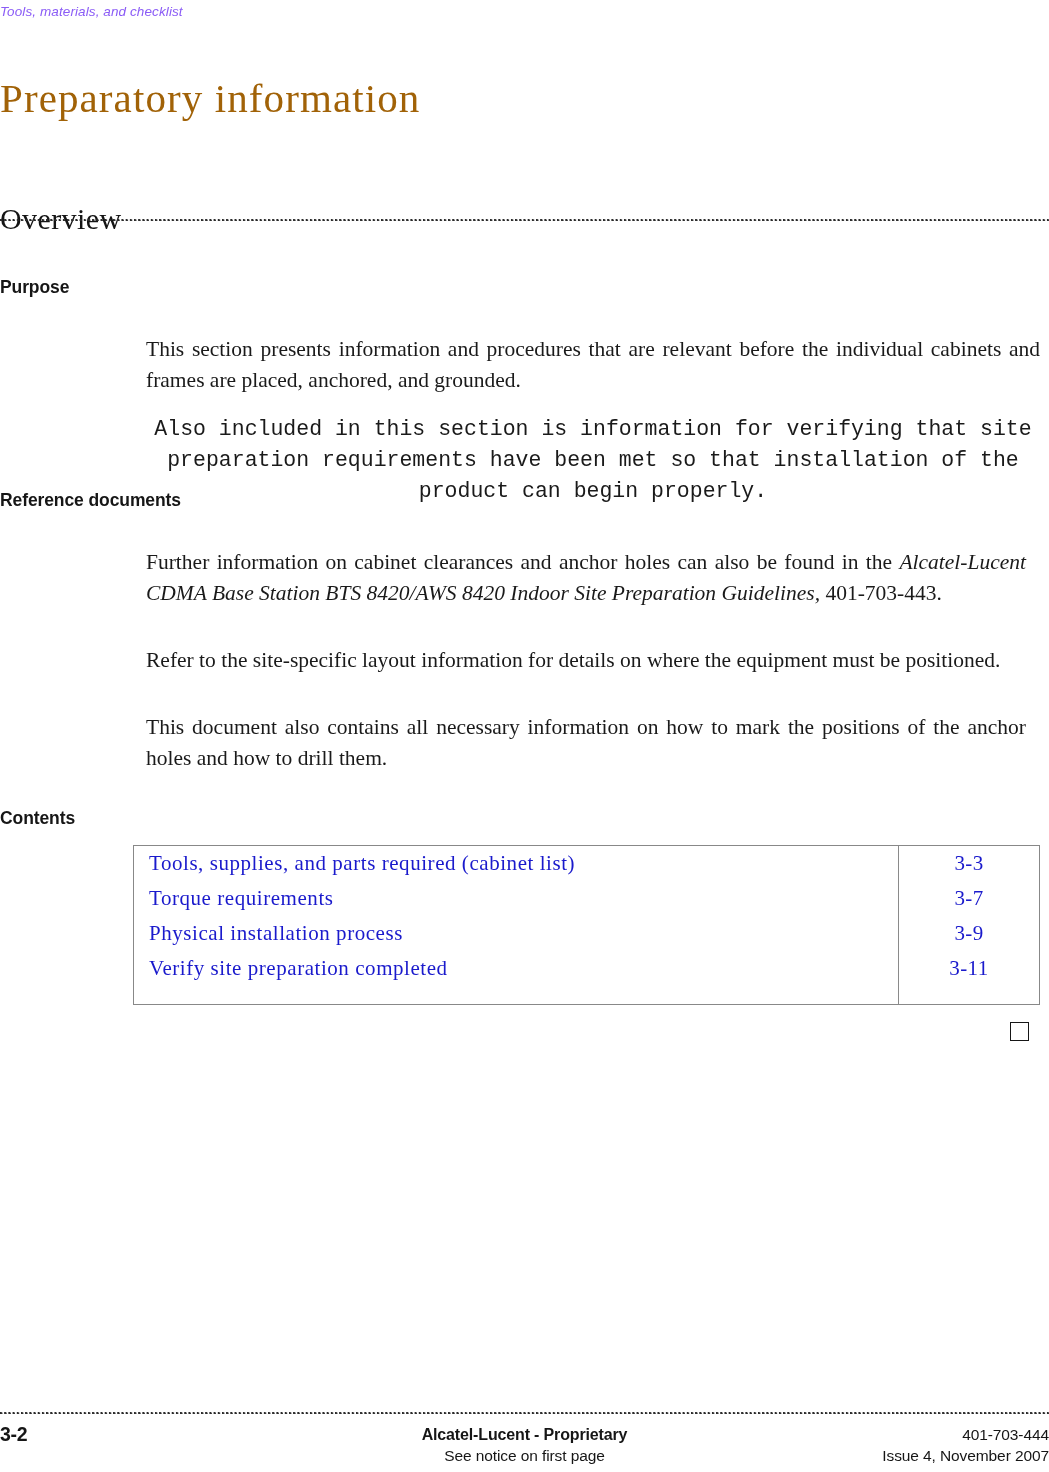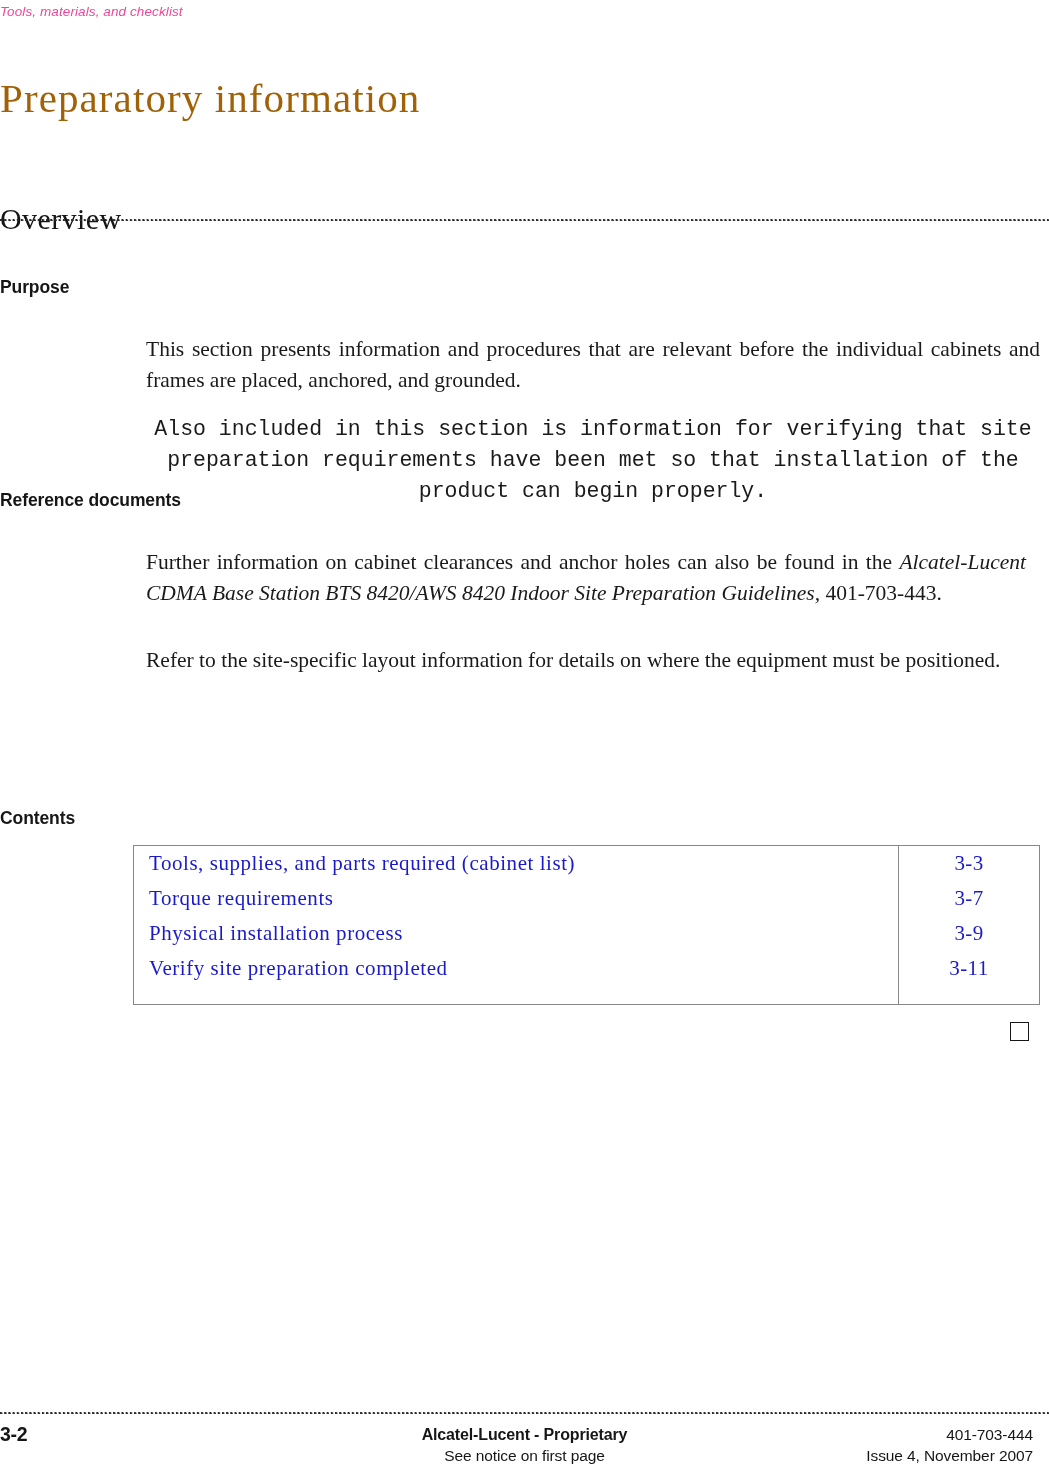--- a/index.html
+++ b/index.html
@@ -25,21 +25,21 @@
 
   
   .running-header {
     position: absolute;
     left: 0;
     top: 4px;
     font-family: "Liberation Sans", sans-serif;
     font-style: italic;
     font-size: 13.5px;
     letter-spacing: 0.1px;
-    color: #ec4899;
+    color: #8b5cf6;
     white-space: nowrap;
   }
 
   
   .chapter-title {
     position: absolute;
     left: 0;
     top: 49px;
     font-family: "Liberation Serif", serif;
     font-size: 41px;
@@ -192,21 +192,21 @@
     font-weight: bold;
     letter-spacing: -0.15px;
   }
   .footer-center .line2 {
     font-size: 15.5px;
     font-weight: normal;
     letter-spacing: -0.1px;
   }
   .footer-right {
     position: absolute;
-    right: 16px;
+    right: 0;
     top: 3px;
     text-align: right;
     line-height: 21px;
   }
   .footer-right .line1 {
     font-size: 15.5px;
     letter-spacing: -0.1px;
   }
   .footer-right .line2 {
     font-size: 15.5px;
@@ -230,20 +230,21 @@
   <div class="body-block block-purpose">
     <p class="para justified">This section presents information and procedures that are relevant before the individual cabinets and frames are placed, anchored, and grounded.</p>
     <p class="para left">Also included in this section is information for verifying that site preparation requirements have been met so that installation of the product can begin properly.</p>
   </div>
 
   <h3 class="sub-head sub-reference">Reference documents</h3>
 
   <div class="body-block block-reference">
     <p class="para justified"><span>Further information on cabinet clearances and anchor holes can also be found in the </span><em class="doc-title">Alcatel-Lucent CDMA Base Station BTS 8420/AWS 8420 Indoor Site Preparation Guidelines,</em><span> 401-703-443.</span></p>
     <p class="para justified">Refer to the site-specific layout information for details on where the equipment must be positioned.</p>
+    <p class="para justified">This document also contains all necessary information on how to mark the positions of the anchor holes and how to drill them.</p>
   </div>
 
   <h3 class="sub-head sub-contents">Contents</h3>
 
   <div class="contents-table">
     <table>
       <tbody>
         <tr>
           <td class="toc-entry">Tools, supplies, and parts required (cabinet list)</td>
           <td class="toc-page">3-3</td>

